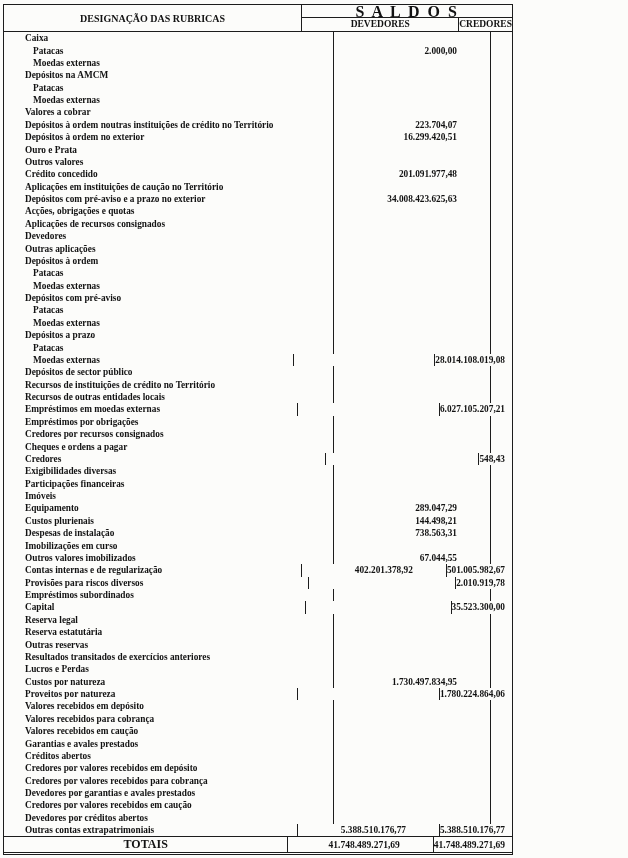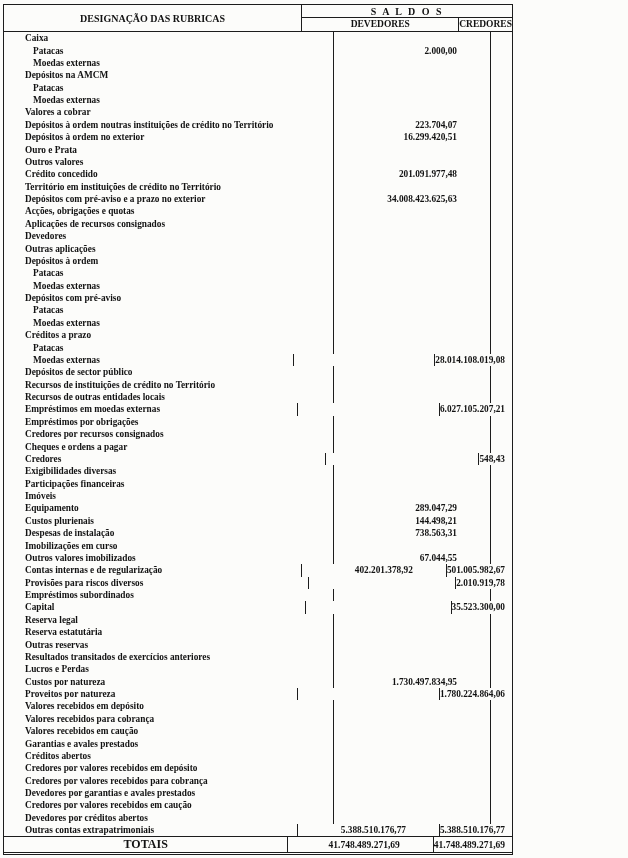--- a/index.html
+++ b/index.html
@@ -23,21 +23,21 @@
   
   .thead { display: flex; border-bottom: 1px solid #1c1c1c; flex: 0 0 auto; }
   .th-left {
     width: 314px; border-right: 1px solid #1c1c1c;
     display: flex; align-items: center; justify-content: center;
     font-size: 10px;
   }
   .th-right { flex: 1; display: flex; flex-direction: column; }
   .saldos-cell {
     height: 13px; border-bottom: 1px solid #1c1c1c;
-    text-align: center; font-size: 10px; letter-spacing: 2px;
+    text-align: center; font-size: 16px; letter-spacing: 2px;
     line-height: 13px;
   }
   .subcols { display: flex; height: 13px; }
   .sub { font-size: 9.5px; text-align: center; line-height: 13px; }
   .sub-dev { width: 156px; }
   .sub-cre { flex: 1; border-left: 1px solid #1c1c1c; }
   
   .tbody { flex: 1 1 auto; display: flex; flex-direction: column; min-height: 0; margin-left: 16px; }
   .row { flex: 1 1 0; display: flex; min-height: 0; }
   .c-label {
@@ -150,21 +150,21 @@
           <div class="c-label">Outros valores</div>
           <div class="c-dev"></div>
           <div class="c-cre"></div>
         </div>
         <div class="row">
           <div class="c-label">Crédito concedido</div>
           <div class="c-dev">201.091.977,48</div>
           <div class="c-cre"></div>
         </div>
         <div class="row">
-          <div class="c-label">Território em instituições de crédito no Território</div>
+          <div class="c-label">Aplicações em instituições de caução no Território</div>
           <div class="c-dev"></div>
           <div class="c-cre"></div>
         </div>
         <div class="row">
           <div class="c-label">Depósitos com pré-aviso e a prazo no exterior</div>
           <div class="c-dev">34.008.423.625,63</div>
           <div class="c-cre"></div>
         </div>
         <div class="row">
           <div class="c-label">Acções, obrigações e quotas</div>
@@ -210,21 +210,21 @@
           <div class="c-label ind">Patacas</div>
           <div class="c-dev"></div>
           <div class="c-cre"></div>
         </div>
         <div class="row">
           <div class="c-label ind">Moedas externas</div>
           <div class="c-dev"></div>
           <div class="c-cre"></div>
         </div>
         <div class="row">
-          <div class="c-label">Créditos a prazo</div>
+          <div class="c-label">Depósitos a prazo</div>
           <div class="c-dev"></div>
           <div class="c-cre"></div>
         </div>
         <div class="row">
           <div class="c-label ind">Patacas</div>
           <div class="c-dev"></div>
           <div class="c-cre"></div>
         </div>
         <div class="row">
           <div class="c-label ind">Moedas externas</div>

